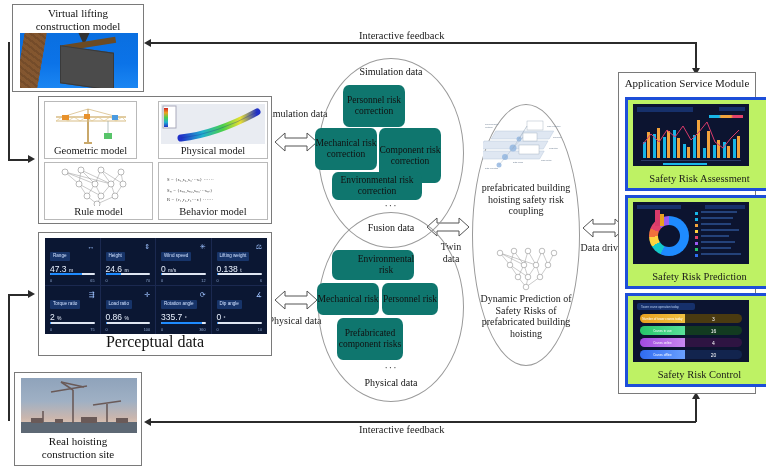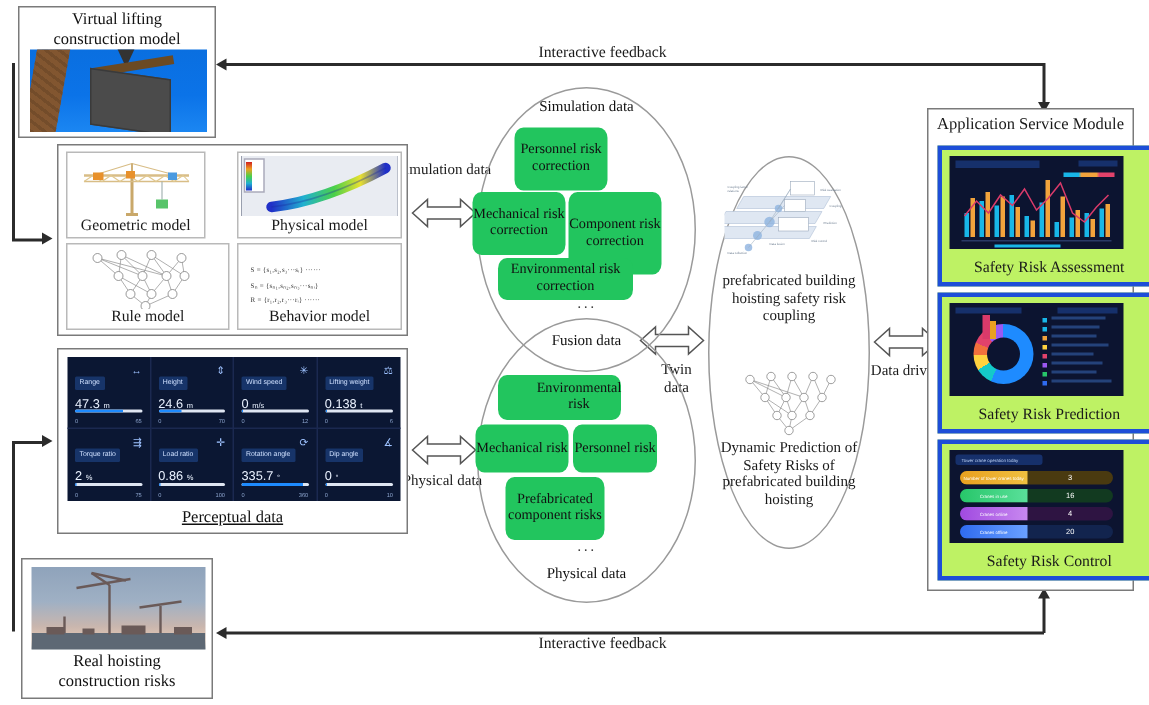--- a/index.html
+++ b/index.html
@@ -41,35 +41,35 @@
   .pcell{position:absolute;width:25%;height:50%;box-sizing:border-box;border-right:1px solid #1b2950;border-bottom:1px solid #1b2950;padding:5px 5px 0 5px;}
   .pk{display:inline-block;background:#173469;color:#cfe0ff;font-size:4.6px;line-height:6px;
       padding:1.5px 3px;border-radius:1px;font-family:"Liberation Sans",sans-serif;max-width:34px;}
   .pico{position:absolute;right:5px;top:5px;color:#9ec2ff;font-size:7px;}
   .pv{color:#eaf2ff;font-size:8.5px;margin-top:3px;font-family:"Liberation Sans",sans-serif;}
   .pv small{font-size:5px;}
   .ptrack{position:absolute;left:5px;right:5px;bottom:10px;height:2.5px;background:#dfe6f2;border-radius:2px;overflow:hidden;}
   .pfill{position:absolute;left:0;top:0;bottom:0;background:#1e8bff;}
   .pscale{position:absolute;left:5px;right:5px;bottom:2px;display:flex;justify-content:space-between;
       color:#8ea6cf;font-size:3.8px;font-family:"Liberation Sans",sans-serif;}
-  #perceptual-caption{position:absolute;bottom:4px;left:0;width:100%;font-size:11px;text-decoration:underline;}
+  #perceptual-caption{position:absolute;bottom:4px;left:0;width:100%;font-size:16px;}
 
   
   #real-site-panel{left:14px;top:372px;width:128px;height:94px;}
   #real-site-img{position:absolute;left:6px;top:5px;width:116px;height:55px;overflow:hidden;
      background:linear-gradient(180deg,#8fa3bb 0%,#9fb0c4 42%,#c9b6ae 72%,#e3c7b4 88%,#6d7a86 100%);}
   #real-site-caption{position:absolute;left:0;top:62px;width:100%;font-size:11px;line-height:12.5px;}
 
   
   .ellipse{position:absolute;border:1px solid #9a9a9a;border-radius:50%;background:transparent;box-sizing:border-box;}
   #sim-ellipse{left:318px;top:58px;width:146px;height:190px;}
   #phys-ellipse{left:318px;top:212px;width:146px;height:190px;}
   #center-ellipse{left:472px;top:104px;width:108px;height:262px;}
 
-  .node{position:absolute;background:#22c55e;border-radius:6px/7px;box-sizing:border-box;
+  .node{position:absolute;background:#0f766e;border-radius:6px/7px;box-sizing:border-box;
         display:flex;align-items:center;justify-content:center;text-align:center;
         font-size:9.5px;line-height:11px;color:#111;font-family:"Liberation Serif",serif;}
   .etitle{position:absolute;text-align:center;font-size:10px;color:#111;}
   .dots{position:absolute;text-align:center;font-size:10px;color:#333;letter-spacing:1px;}
 
   
   #center-text-1{position:absolute;left:478px;top:182px;width:96px;text-align:center;font-size:10px;line-height:11.5px;}
   #center-text-2{position:absolute;left:478px;top:293px;width:96px;text-align:center;font-size:10px;line-height:11.5px;}
   #coupling-art{position:absolute;left:483px;top:115px;width:88px;height:62px;}
   #net-art{position:absolute;left:494px;top:247px;width:66px;height:44px;}
@@ -391,21 +391,21 @@
       <g fill="#6a5a58">
         <rect x="10" y="40" width="12" height="5"></rect>
           <rect x="60" y="39" width="16" height="6"></rect>
         <rect x="95" y="40" width="12" height="5"></rect>
           <rect x="34" y="41" width="8" height="4"></rect>
       </g>
     </svg>
   </div>
   <div class="cap lbl" id="real-site-caption">
     <span>Real hoisting</span><br>
-    <span>construction risks</span>
+    <span>construction site</span>
   </div>
 </div>
 
 <div class="ellipse" id="sim-ellipse"></div>
 <div class="etitle" style="left:318px;top:66px;width:146px;">Simulation data</div>
 <div class="node" style="left:343px;top:85px;width:62px;height:42px;">Personnel risk correction</div>
 <div class="node" style="left:315px;top:128px;width:62px;height:42px;">Mechanical risk correction</div>
 <div class="node" style="left:379px;top:128px;width:62px;height:55px;">Component risk correction</div>
 <div class="node" style="left:332px;top:172px;width:90px;height:28px;">Environmental risk correction</div>
 <div class="dots" style="left:318px;top:200px;width:146px;">···</div>

